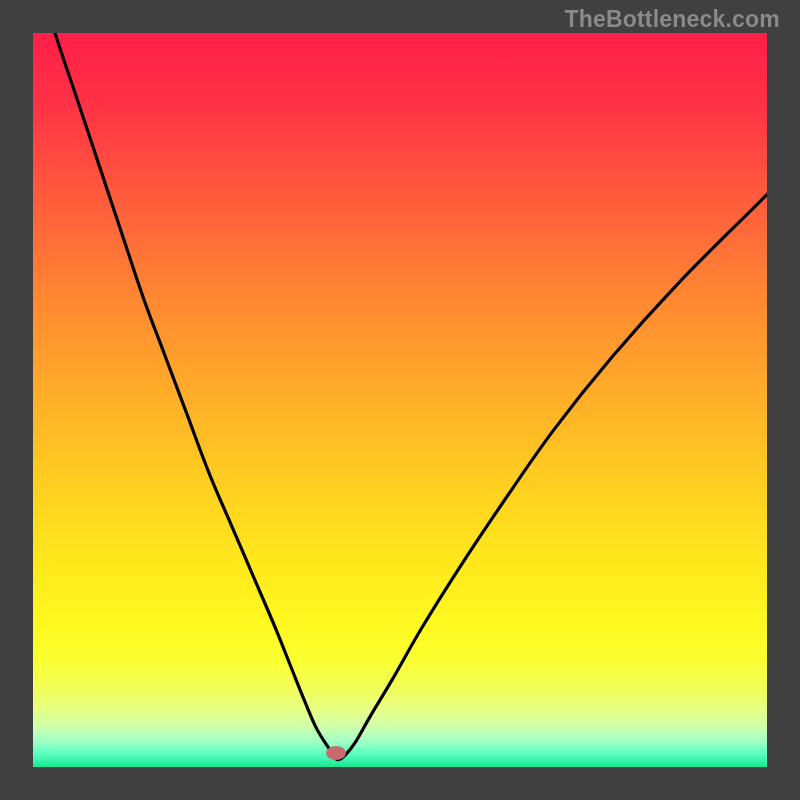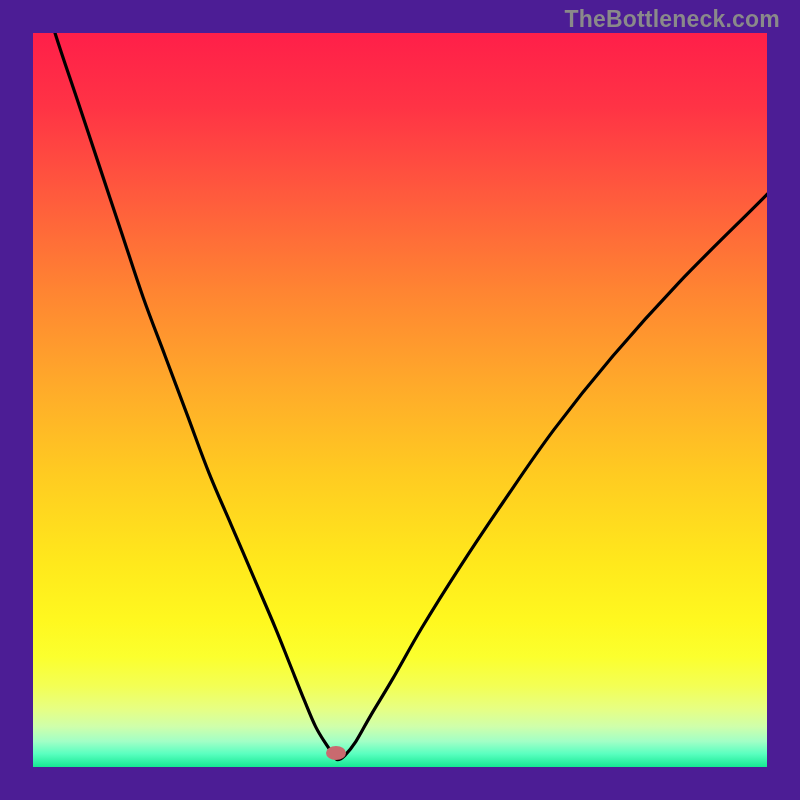--- a/index.html
+++ b/index.html
@@ -9,21 +9,21 @@
     height: 800px;
     background: #000;
     overflow: hidden;
   }
   .frame {
     position: absolute;
     left: 0;
     top: 0;
     width: 800px;
     height: 800px;
-    background: #4c1d95;
+    background: #404040;
   }
   .plot-area {
     position: absolute;
     left: 33px;
     top: 33px;
     width: 734px;
     height: 734px;
     overflow: hidden;
   }
   .gradient {

